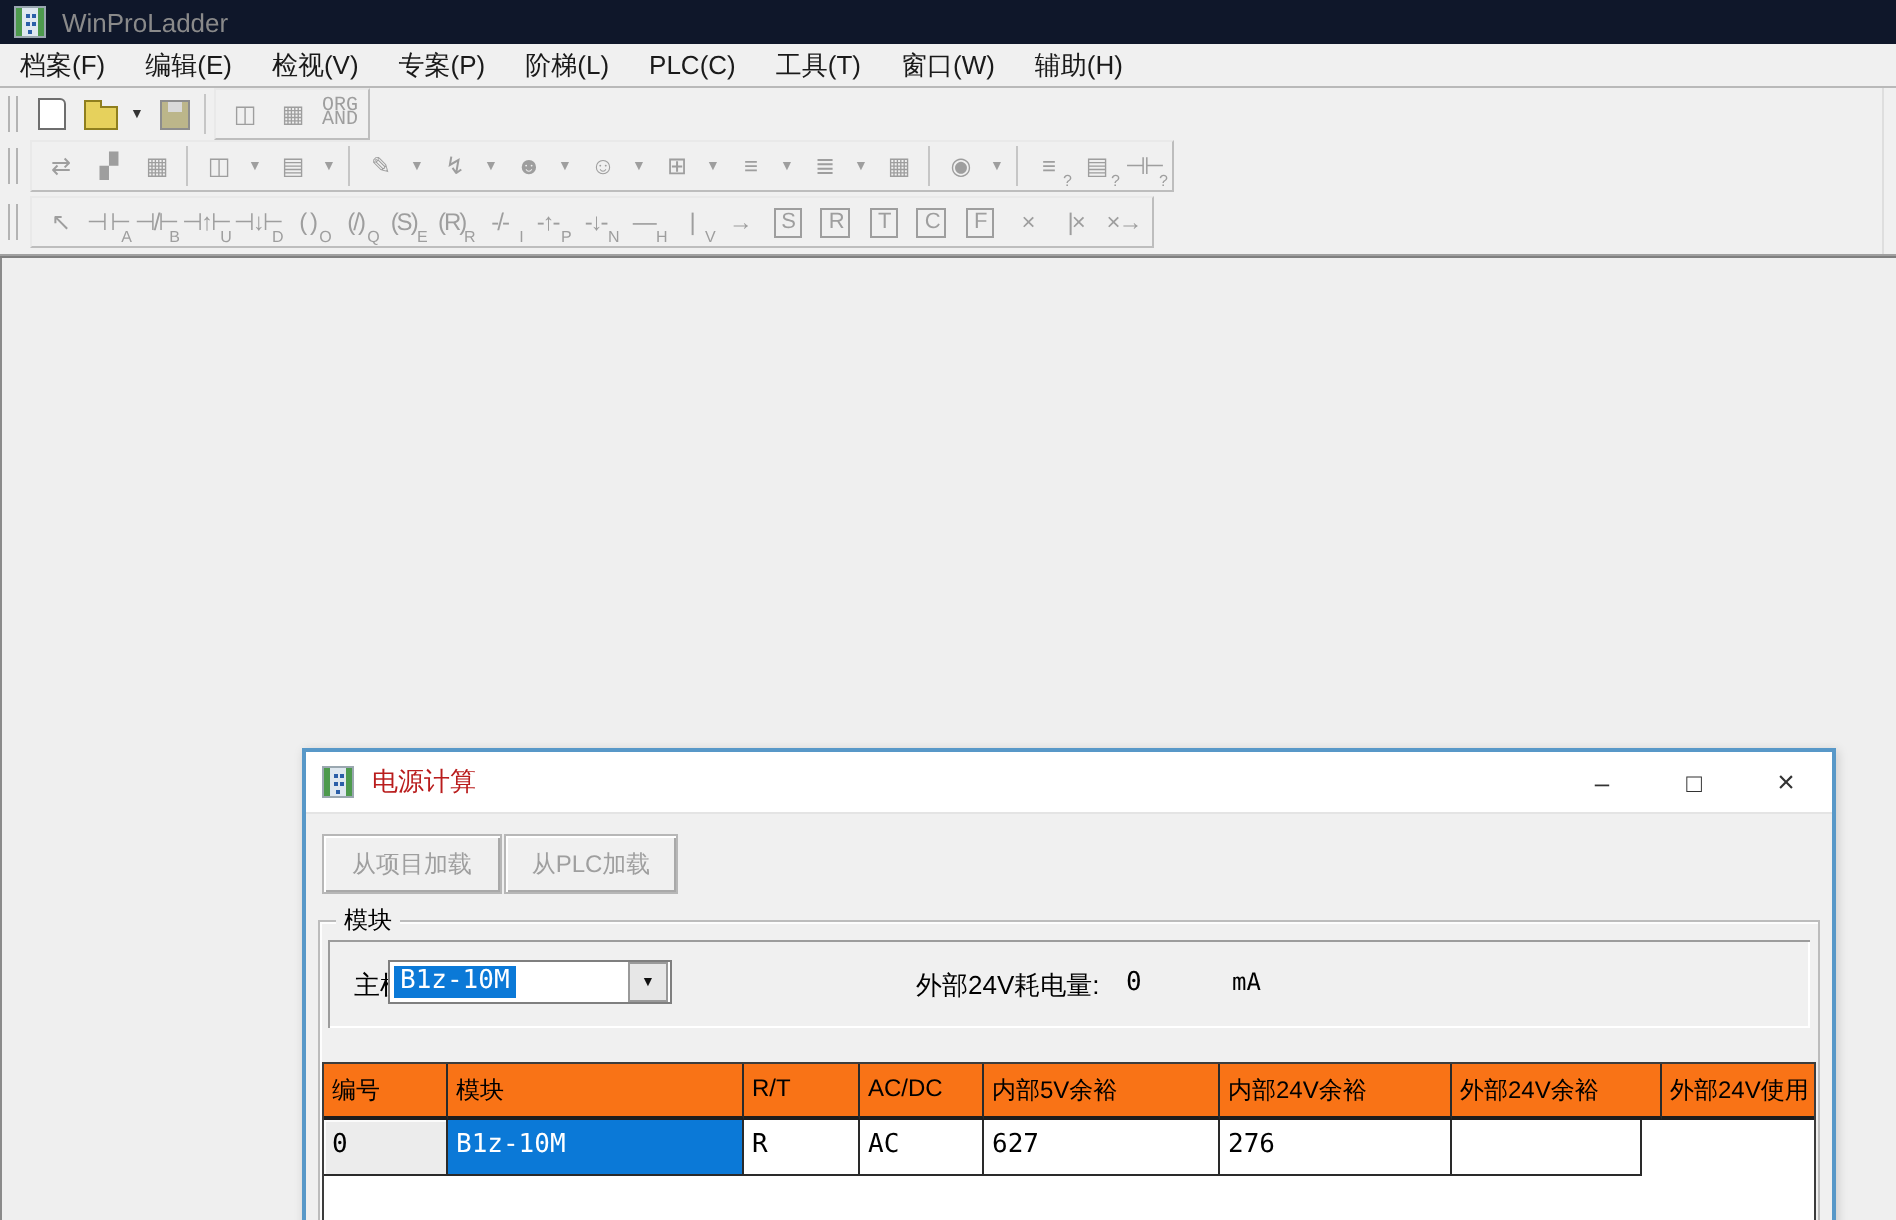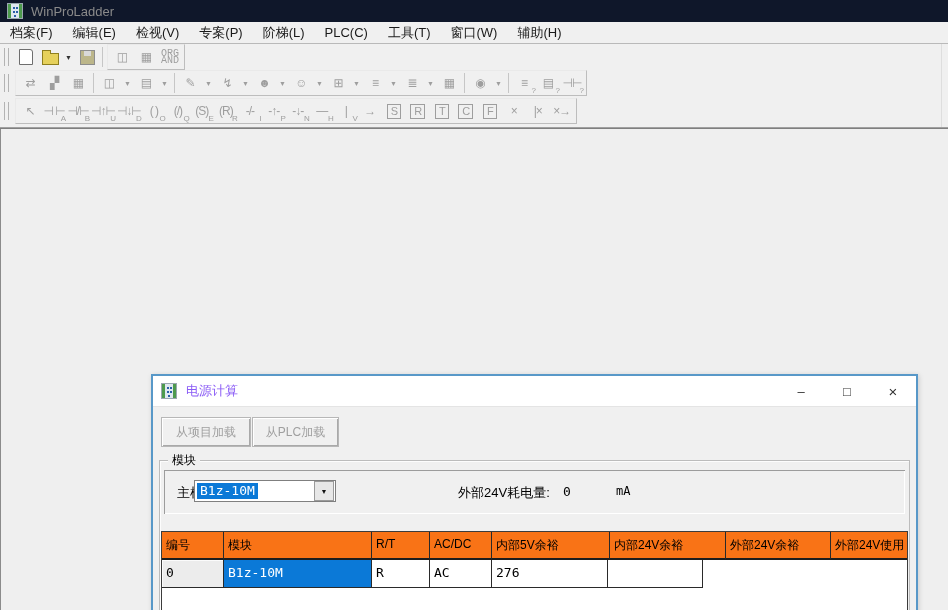--- a/index.html
+++ b/index.html
@@ -58,21 +58,21 @@
   .client{position:absolute;left:0;top:128px;width:948px;height:482px;background:#efefef;
           border-top:1px solid #7f7f7f;box-sizing:border-box;}
   .client::before{content:"";position:absolute;left:0;top:0;bottom:0;width:1px;background:#8b8b8b;}
 
   
   .dialog{position:absolute;left:151px;top:245px;width:767px;height:325px;background:#f0f0f0;
           border:2px solid #5898c8;box-sizing:border-box;box-shadow:1px 1px 5px rgba(0,0,0,.15);}
   .dlg-title{position:absolute;left:0;top:0;right:0;height:30px;background:#fff;
              display:flex;align-items:center;border-bottom:1px solid #e4e4e4;}
   .dlg-title .app-icon{margin:0 9px 0 8px;}
-  .dlg-title-text{font-size:13px;color:#8b5cf6;}
+  .dlg-title-text{font-size:13px;color:#b91c1c;}
   .dlg-controls{margin-left:auto;display:flex;height:30px;}
   .dlg-ctl{width:46px;height:30px;display:flex;align-items:center;justify-content:center;
            color:#333;font-size:13px;cursor:default;}
   .dlg-ctl.close{font-size:15px;}
 
   .dlg-btn{position:absolute;top:41px;height:30px;background:#f0f0f0;color:#9f9f9f;
            border:1px solid #b7b7b7;box-sizing:border-box;font-size:12px;
            box-shadow:inset 1px 1px 0 #ffffff, inset -1px -1px 0 #a9a9a9;
            display:flex;align-items:center;justify-content:center;cursor:default;}
   #btn-load-project{left:8px;width:90px;}
@@ -366,20 +366,21 @@
               <div class="gc" style="width: 118px;">内部5V余裕</div>
               <div class="gc" style="width: 116px;">内部24V余裕</div>
               <div class="gc" style="width: 105px;">外部24V余裕</div>
               <div class="gc" style="width: 95px;">外部24V使用</div>
             </div>
           <div class="grid-row grid-data" id="grid-data">
               <div class="gc fixed" style="width: 62px;">0</div>
               <div class="gc selected" style="width: 148px;">B1z-10M</div>
               <div class="gc" style="width: 58px;">R</div>
               <div class="gc" style="width: 62px;">AC</div>
+              <div class="gc" style="width: 118px;">627</div>
               <div class="gc" style="width: 116px;">276</div>
               <div class="gc" style="width: 95px;"></div>
             </div>
 
         </div>
       </div>
 
     </div>
   </div>
 </div>

